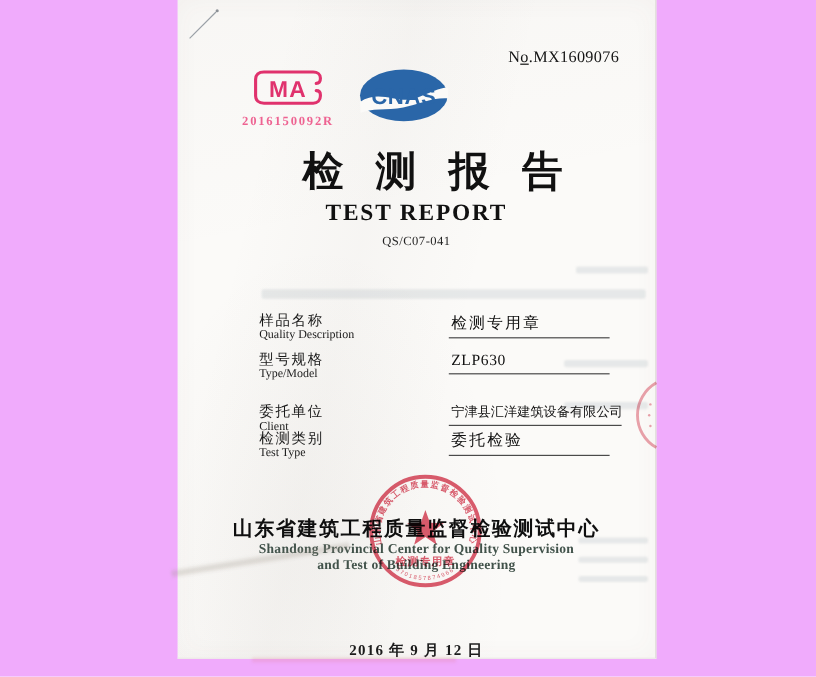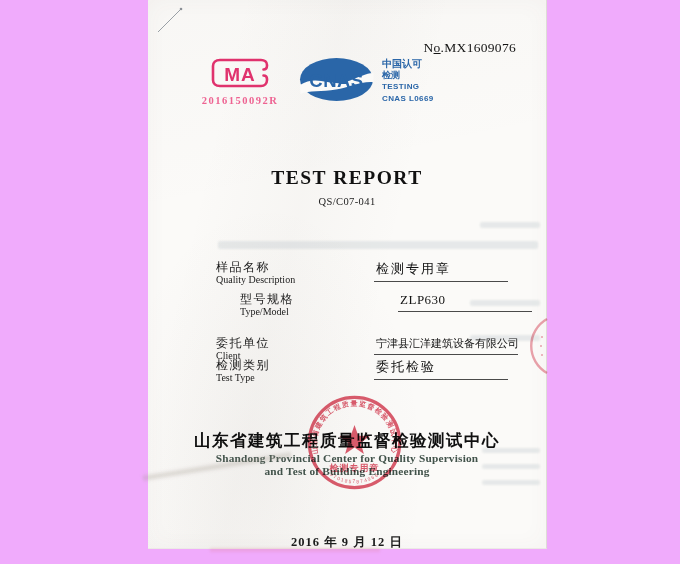--- a/index.html
+++ b/index.html
@@ -73,45 +73,40 @@
       </svg>
       <div class="cma-num">2016150092R</div>
     </div>
 
     <div class="abs cnas">
       <svg width="77" height="47" viewBox="0 0 77 47">
         <ellipse cx="38.5" cy="23.5" rx="36.5" ry="21.5" fill="#2a66a8"></ellipse>
         <path d="M 2,29 C 18,18 34,31 48,26 C 60,21.5 70,16.5 75.5,17 L 75.5,26 C 62,25 50,31.5 38,33.5 C 24,36 11,34 2.5,38 Z" fill="#fbfaf8"></path>
         <text x="38.5" y="30.5" text-anchor="middle" font-size="18.5" font-weight="900" font-family="Liberation Sans, DejaVu Sans, sans-serif" fill="#2a66a8" letter-spacing="0.5">CNAS</text>
       </svg>
-      <div class="cnas-lines">
-        <div class="cnas-l1">中国认可</div>
-        <div class="cnas-l2">检测</div>
-        <div class="cnas-l3">TESTING</div>
-        <div class="cnas-l4">CNAS L0669</div>
-      </div>
     </div>
 
+    <div class="abs centered title">检测报告</div>
     <div class="abs centered title-en">TEST REPORT</div>
     <div class="abs centered doc-code">QS/C07-041</div>
 
     <div class="bleed" style="left:332px;top:222px;width:60px;height:6px;"></div>
     <div class="bleed" style="left:70px;top:241px;width:320px;height:8px;"></div>
     <div class="bleed" style="left:322px;top:300px;width:70px;height:6px;"></div>
     <div class="bleed" style="left:322px;top:335px;width:70px;height:6px;"></div>
     <div class="bleed" style="left:334px;top:448px;width:58px;height:5px;"></div>
     <div class="bleed" style="left:334px;top:464px;width:58px;height:5px;"></div>
     <div class="bleed" style="left:334px;top:480px;width:58px;height:5px;"></div>
 
     <div class="field-row" style="top:260px;">
       <div class="f-zh">样品名称</div>
       <div class="f-en">Quality Description</div>
       <div class="f-val" style="width:130px;letter-spacing:2px;">检测专用章</div>
     </div>
-    <div class="field-row" style="top:292px;margin-left:24px;">
+    <div class="field-row" style="top:292px;">
       <div class="f-zh">型号规格</div>
       <div class="f-en">Type/Model</div>
       <div class="f-val" style="width:130px;letter-spacing:0.5px;">ZLP630</div>
     </div>
     <div class="field-row" style="top:336px;">
       <div class="f-zh">委托单位</div>
       <div class="f-en">Client</div>
       <div class="f-val" style="width:140px;font-size:11px;letter-spacing:0;">宁津县汇洋建筑设备有限公司</div>
     </div>
     <div class="field-row" style="top:358px;">

